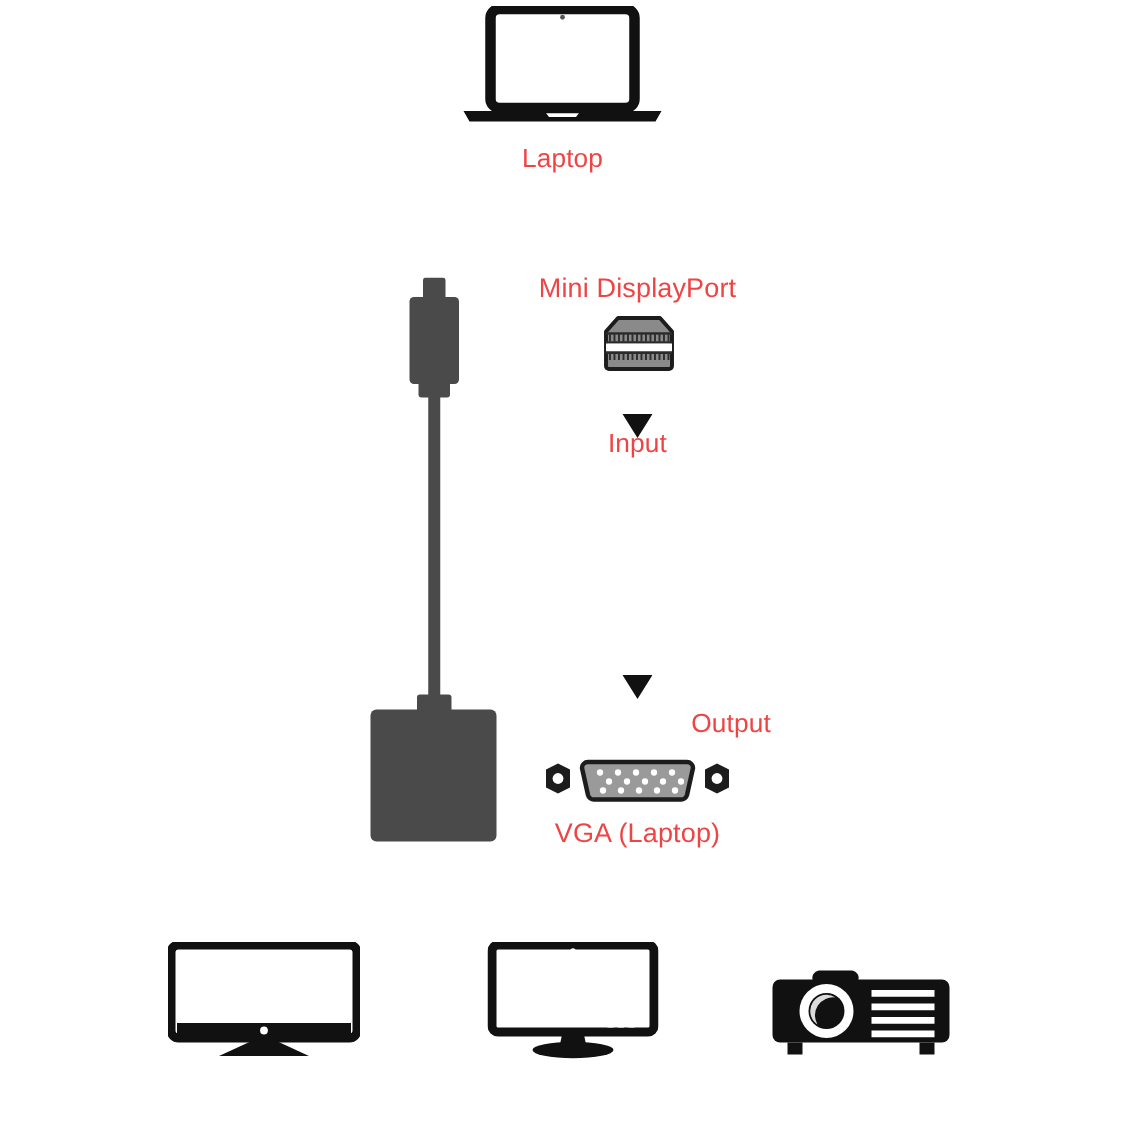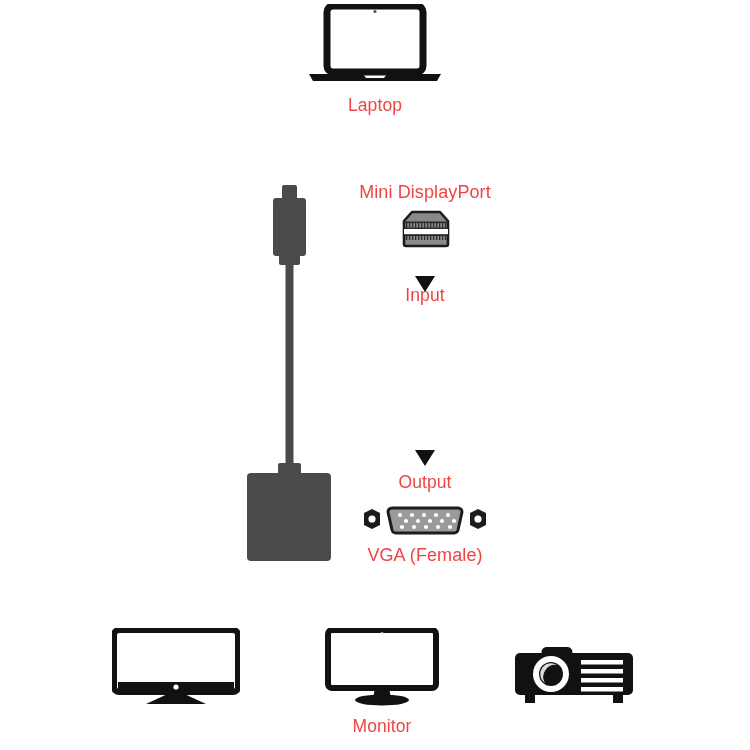--- a/index.html
+++ b/index.html
@@ -38,21 +38,21 @@
 
   
   #adapter{left:240px;top:185px;width:100px;height:380px;}
 
   
   #mdp-title{left:330px;top:182px;width:190px;font-size:18px;}
   #mdp-connector{left:402px;top:210px;width:48px;height:38px;}
   #mdp-input{left:355px;top:251px;width:140px;margin-top:34px;}
   #arrow-in{left:415px;top:276px;width:20px;height:16px;}
   #arrow-out{left:415px;top:450px;width:20px;height:16px;}
-  #vga-output{left:355px;top:472px;width:140px;}
+  #vga-output{left:374px;top:472px;width:140px;text-align:right;}
   #vga-connector{left:362px;top:505px;width:126px;height:32px;}
   #vga-title{left:340px;top:545px;width:170px;font-size:18px;}
 </style>
 </head>
 <body>
 
 <div class="stage">
 
   <div class="node" id="laptop">
     <svg viewBox="0 0 140 80" width="140" height="80">
@@ -185,21 +185,21 @@
 
         <circle cx="40" cy="22" r="2.1"></circle>
           <circle cx="52" cy="22" r="2.1"></circle>
         <circle cx="64" cy="22" r="2.1"></circle>
           <circle cx="76" cy="22" r="2.1"></circle>
         <circle cx="88" cy="22" r="2.1"></circle>
       </g>
     </svg>
   </div>
 
-  <div class="label" id="vga-title">VGA (Female)</div>
+  <div class="label" id="vga-title">VGA (Laptop)</div>
 
   <div class="node" id="tv">
     <svg viewBox="0 0 128 80" width="128" height="80">
       <rect x="2" y="2" width="124" height="62" rx="5" ry="5" fill="none" stroke="#111111" stroke-width="6"></rect>
       <rect x="8" y="8" width="112" height="46" fill="#ffffff"></rect>
       <rect x="6" y="54" width="116" height="10" fill="#111111"></rect>
       <circle cx="64" cy="59" r="2.6" fill="#ffffff"></circle>
 
       <path d="M34 76 L60 64 H68 L94 76 Z" fill="#111111"></path>
       <rect x="56" y="62" width="16" height="6" fill="#111111"></rect>
@@ -216,21 +216,20 @@
         <rect x="80" y="53" width="4" height="4"></rect>
         <rect x="87" y="53" width="4" height="4"></rect>
         <rect x="94" y="53" width="4" height="4"></rect>
       </g>
 
       <path d="M50 60 H64 L66 70 H48 Z" fill="#111111"></path>
 
       <ellipse cx="57" cy="72" rx="27" ry="5.5" fill="#111111"></ellipse>
     </svg>
   </div>
-  <div class="label" id="monitor-label">Monitor</div>
 
   <div class="node" id="projector">
     <svg viewBox="0 0 122 62" width="122" height="62">
 
       <path d="M33 2 H55 A5 5 0 0 1 59 9 H29 A5 5 0 0 1 33 2 Z" fill="#111111"></path>
 
       <rect x="2" y="8" width="118" height="42" rx="5" ry="5" fill="#111111"></rect>
 
       <rect x="12" y="50" width="10" height="8" fill="#111111"></rect>
       <rect x="100" y="50" width="10" height="8" fill="#111111"></rect>

